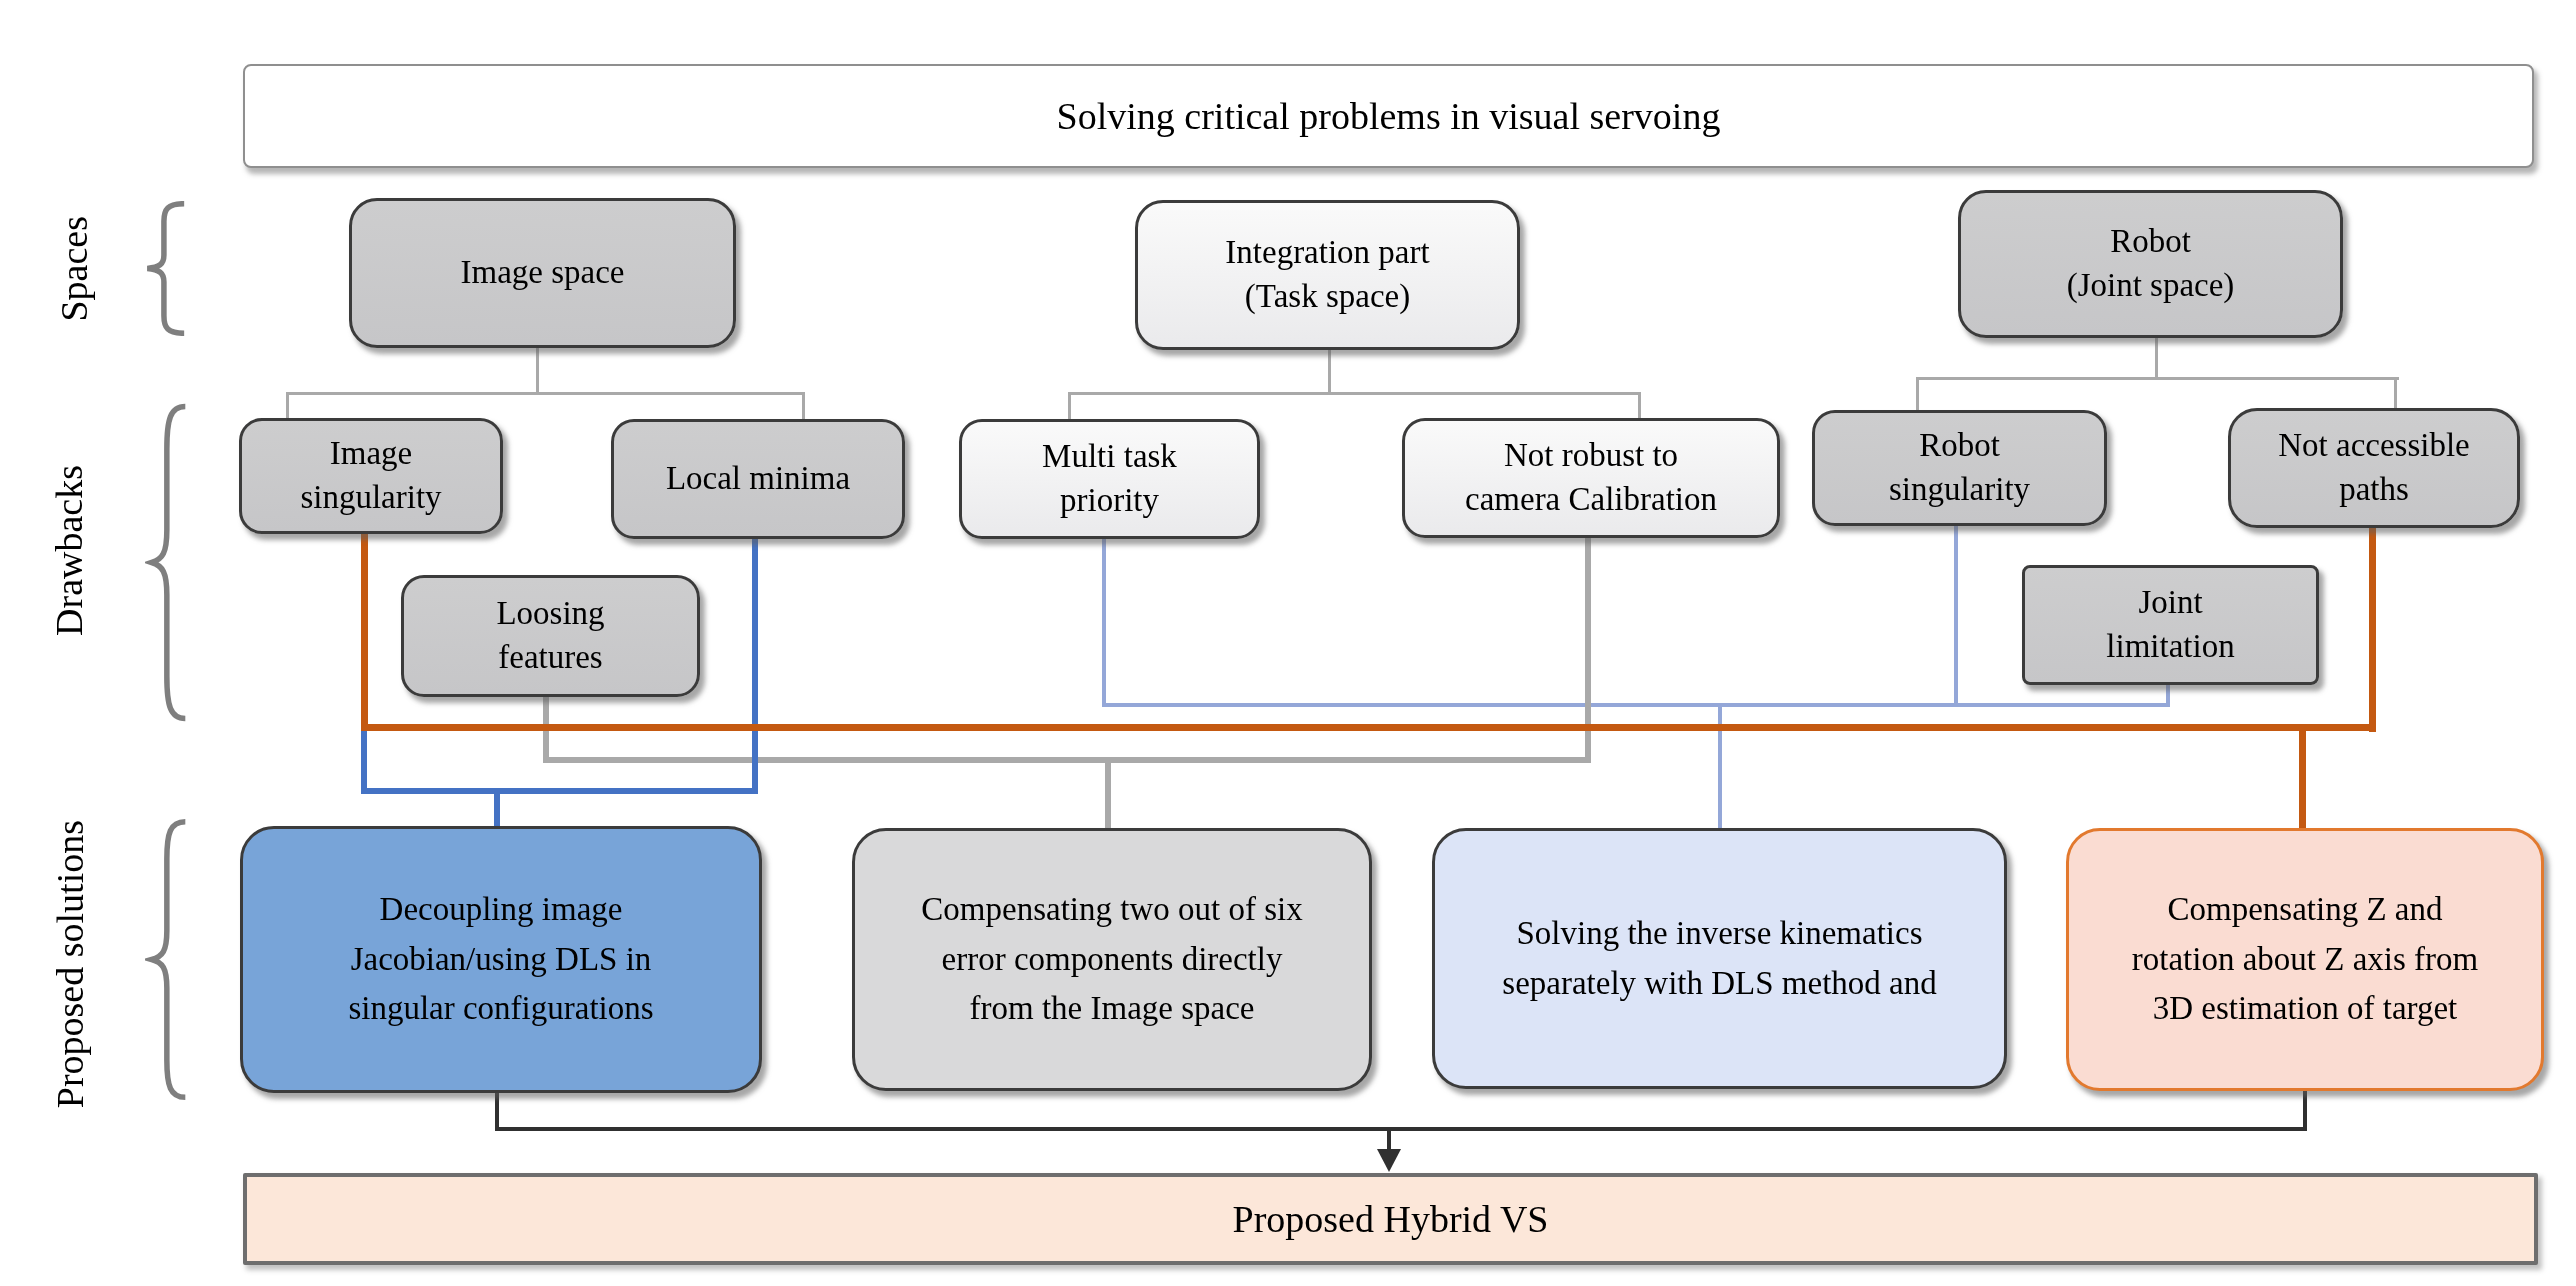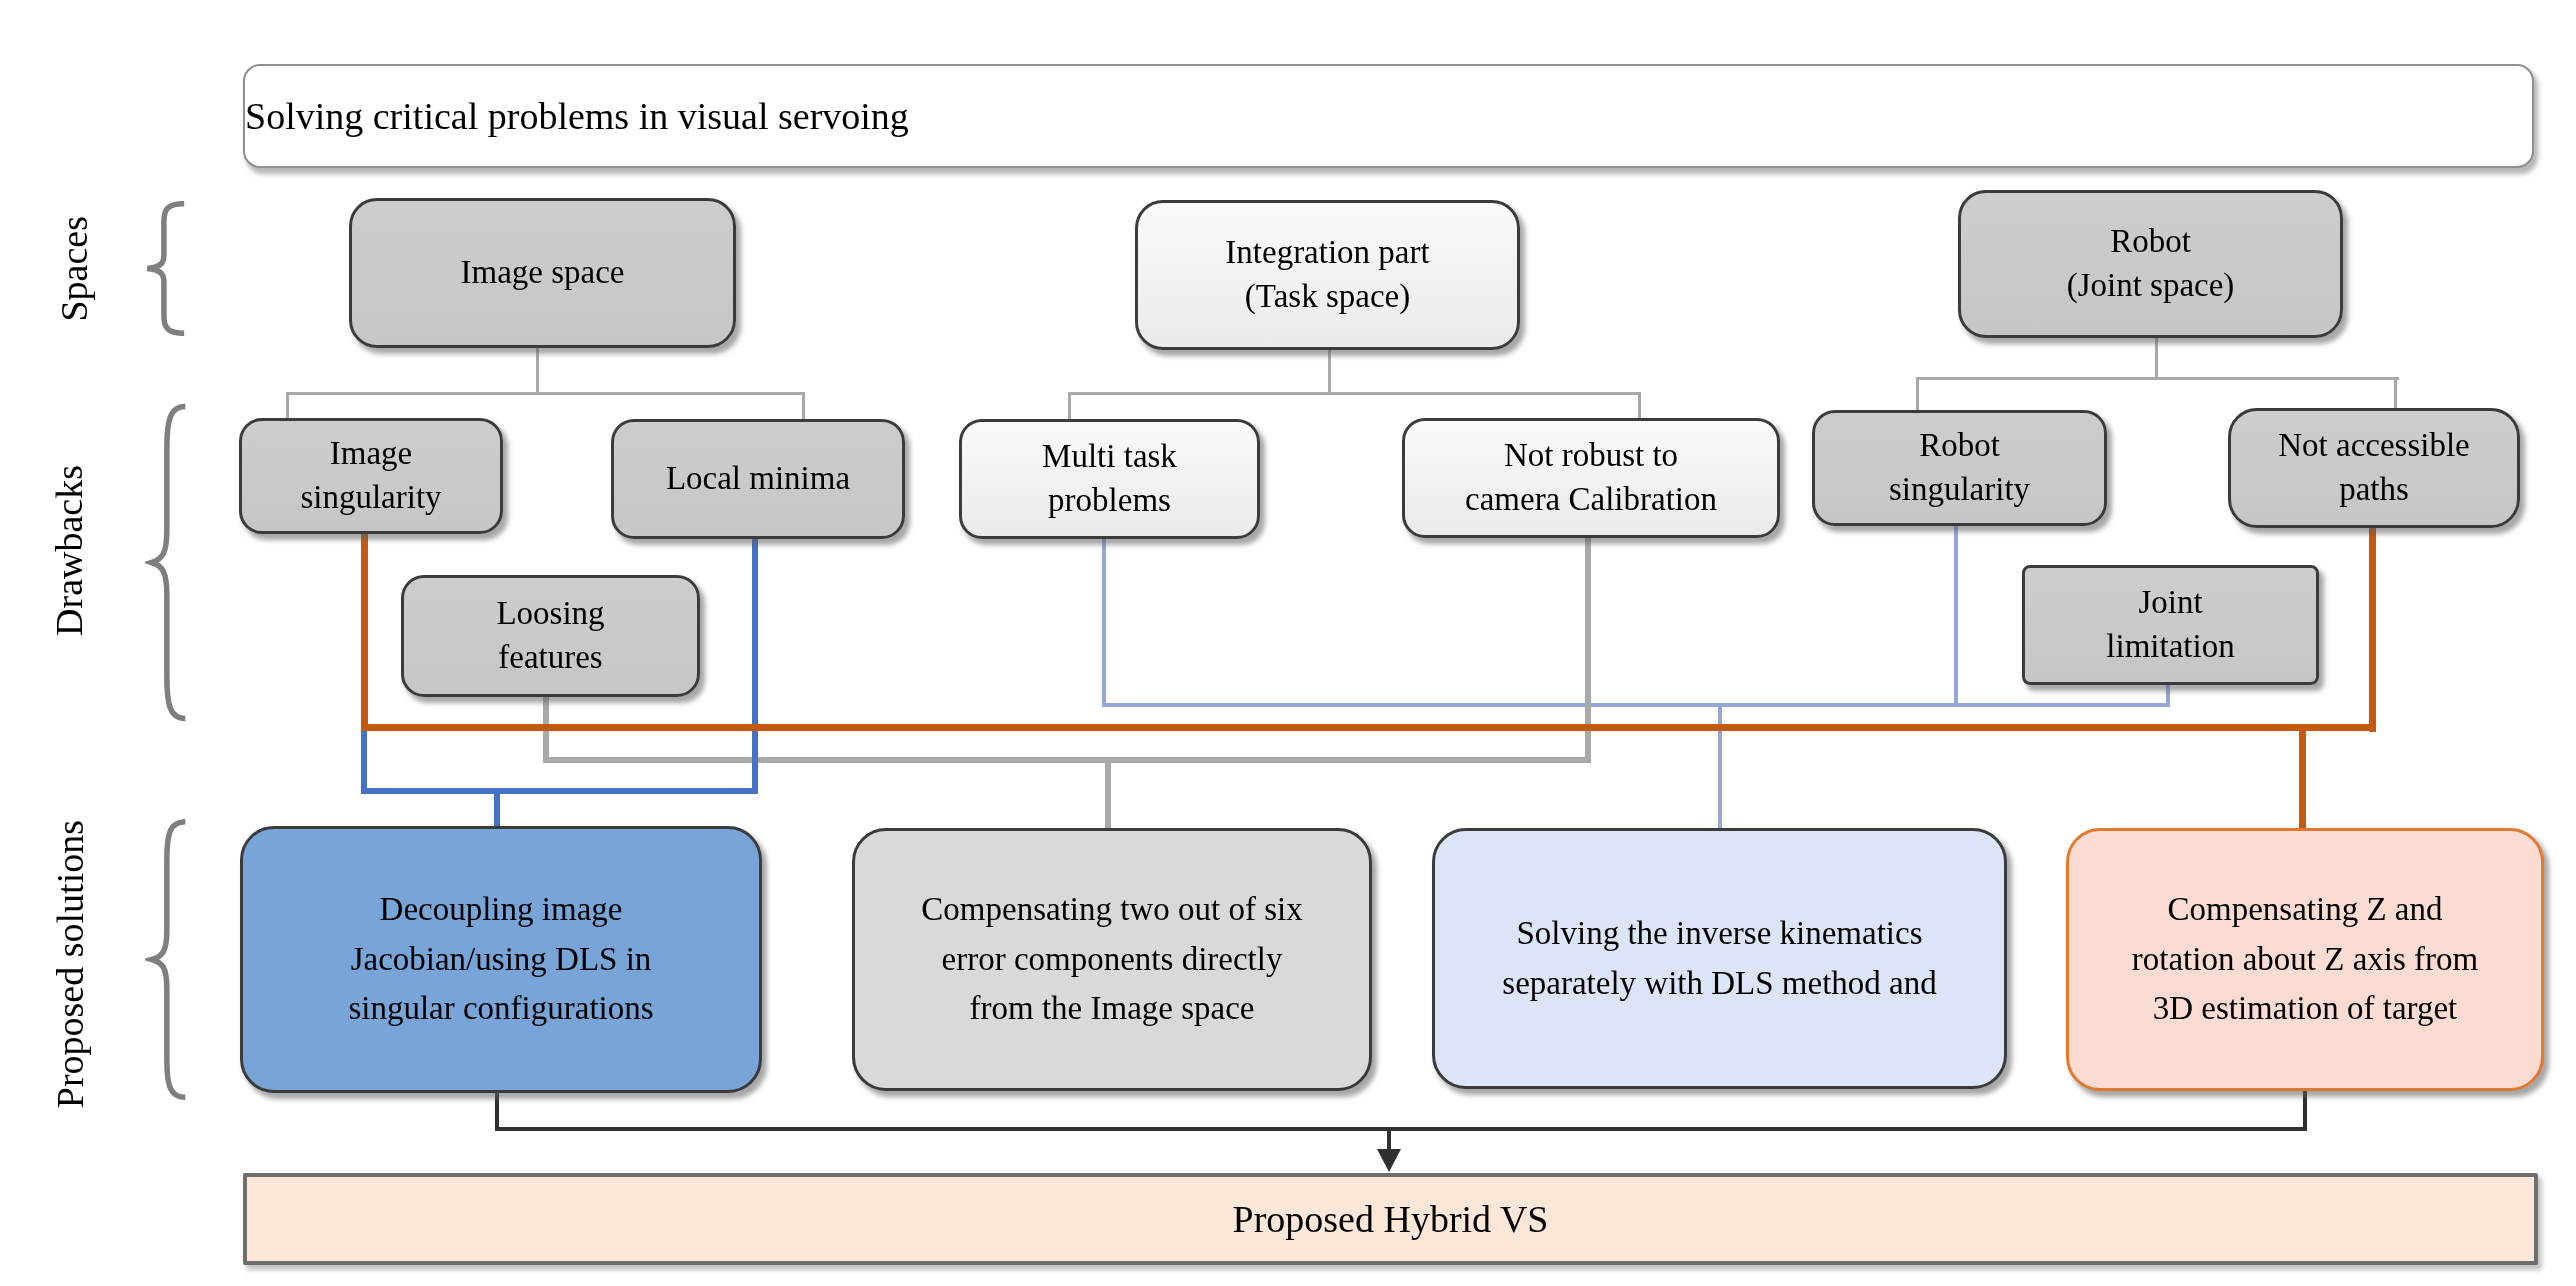--- a/index.html
+++ b/index.html
@@ -13,23 +13,23 @@
         box-shadow:4.1px 5.7px 4.9px rgba(95,95,95,.55);font-size:33px;line-height:1.32;}
   .node.dark{background:linear-gradient(180deg,var(--box_dark_top),var(--box_dark_bottom));}
   .node.light{background:linear-gradient(180deg,#fafafa,var(--box_light));}
   .node.sol{border-radius:34px;font-size:33px;line-height:1.5;}
   .sol-blue{background:var(--sol_blue);}
   .sol-gray{background:var(--sol_gray);}
   .sol-lavender{background:var(--sol_lavender);}
   .sol-pink{background:var(--sol_pink);border-color:var(--pink_border);}
 
   .title-box{position:absolute;left:243px;top:64px;width:2287px;height:100px;
-        background:#fff;border:2.4px solid #8f8f8f;border-radius:17px;
+        background:#fff;border:2.4px solid #8f8f8f;border-radius:8px;
         box-shadow:3.3px 5.7px 5.7px rgba(110,110,110,.5);display:flex;align-items:center;
-        font-size:38px;}
+        justify-content:center;font-size:38px;}
   .bottom-bar{position:absolute;left:243px;top:1173px;width:2287px;height:84px;
         background:var(--bar_fill);border:4.9px solid #6e6e6e;border-radius:2px;
         box-shadow:3.3px 4.9px 4.9px rgba(120,120,120,.45);display:flex;align-items:center;
         justify-content:center;font-size:38px;}
 
   
   .vlabel{position:absolute;display:flex;align-items:center;justify-content:center;
         font-size:38px;}
   .vlabel span{writing-mode:vertical-rl;transform:rotate(180deg);white-space:nowrap;}
 
@@ -135,21 +135,21 @@
   </div>
   <div class="node dark" style="left:611px;top:419px;width:288px;height:114px;border-radius:23px">
     <div>Local minima</div>
   </div>
   <div class="node dark" style="left:401px;top:575px;width:293px;height:116px;border-radius:23px">
     <div>Loosing</div>
     <div>features</div>
   </div>
   <div class="node light" style="left:959px;top:419px;width:295px;height:114px;border-radius:23px">
     <div>Multi task</div>
-    <div>problems</div>
+    <div>priority</div>
   </div>
   <div class="node light" style="left:1402px;top:418px;width:372px;height:114px;border-radius:23px">
     <div>Not robust to</div>
     <div>camera Calibration</div>
   </div>
   <div class="node dark" style="left:1812px;top:410px;width:289px;height:110px;border-radius:23px">
     <div>Robot</div>
     <div>singularity</div>
   </div>
   <div class="node dark" style="left:2228px;top:408px;width:286px;height:114px;border-radius:29px">

